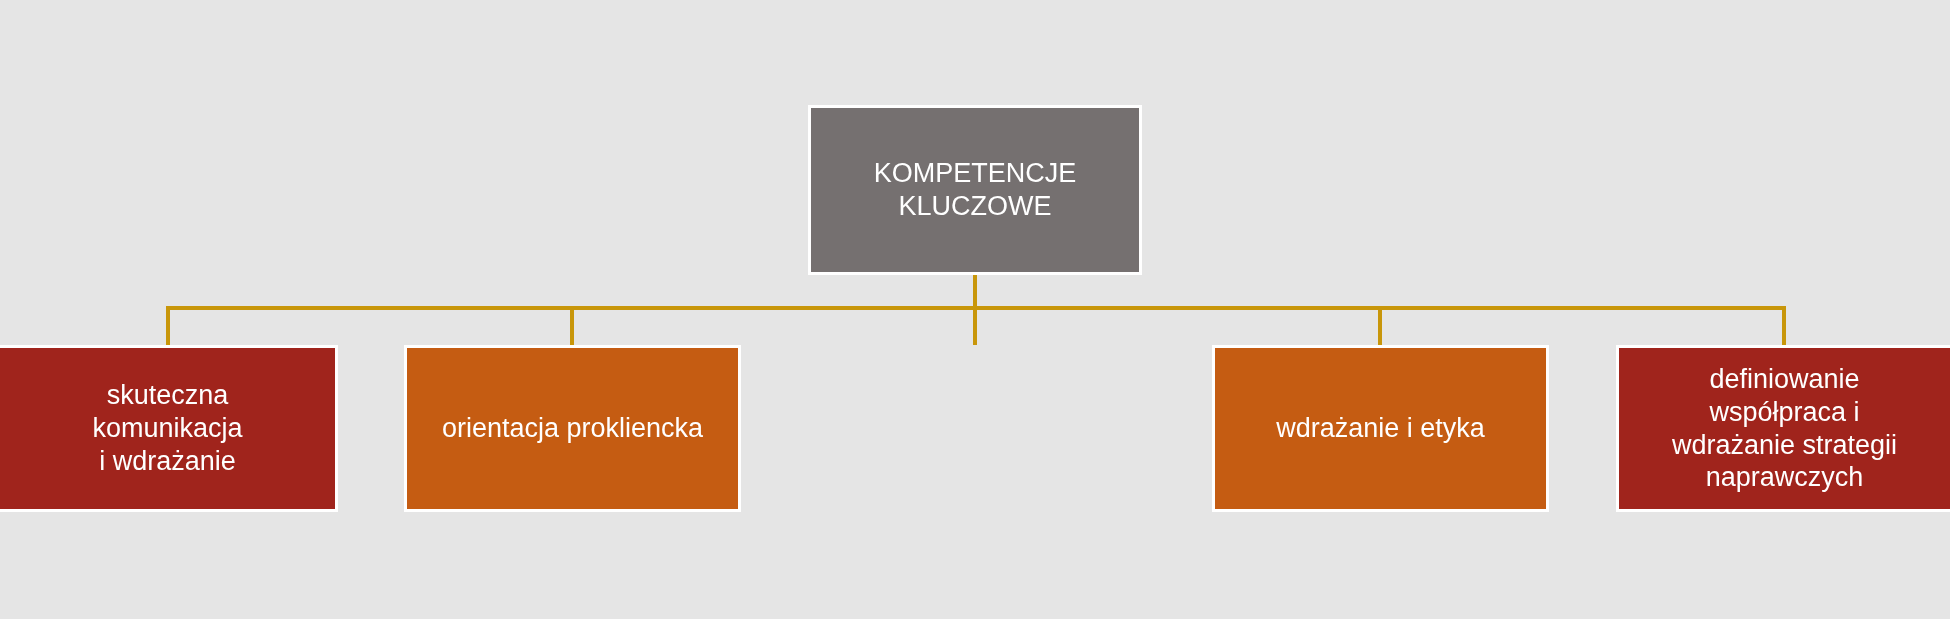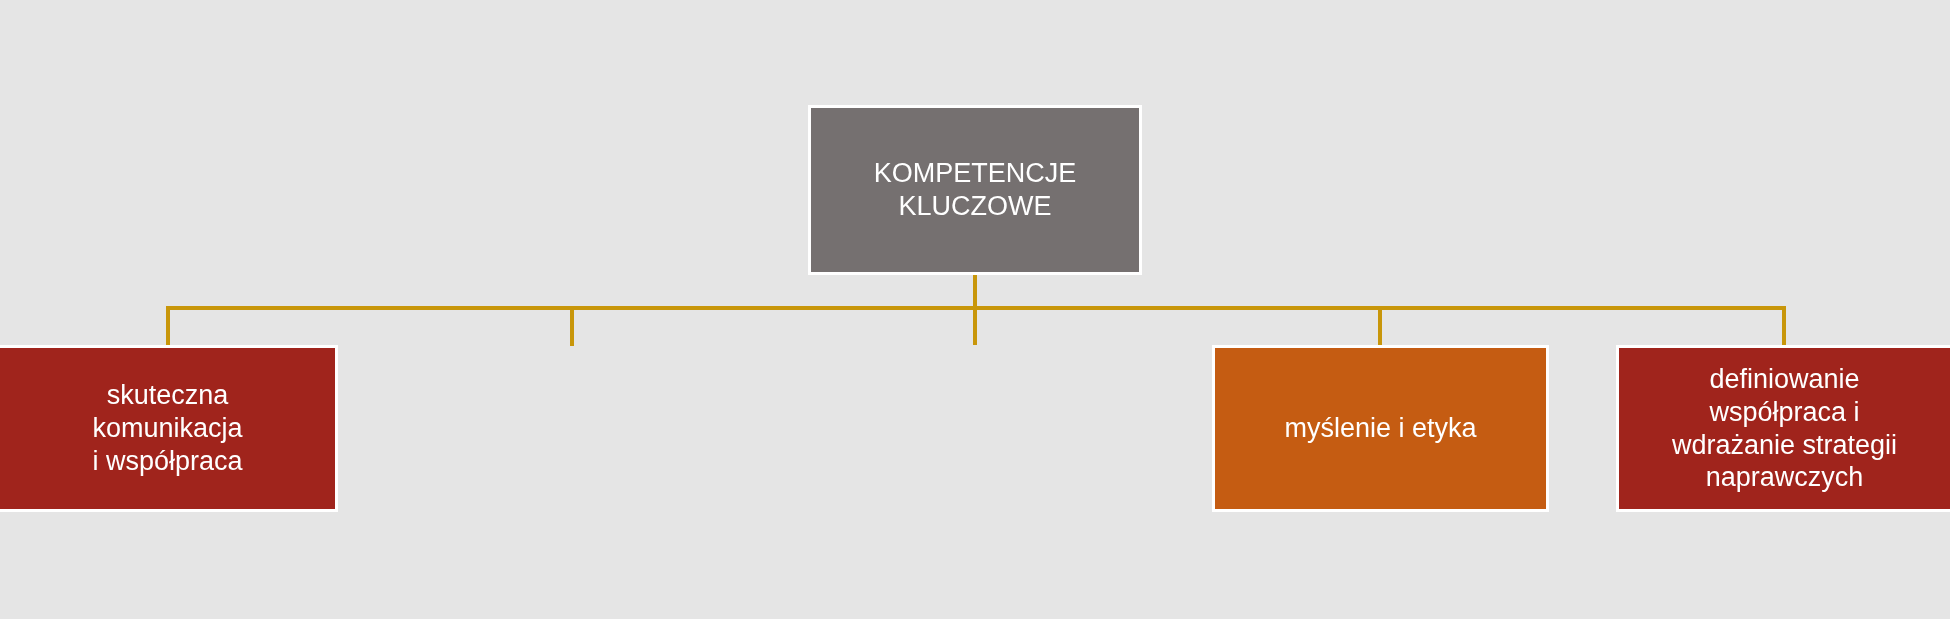--- a/index.html
+++ b/index.html
@@ -96,27 +96,30 @@
   <div class="connector v" id="drop-4"></div>
 
   <div class="node" id="root-node">
     <span class="label">KOMPETENCJE
 KLUCZOWE</span>
   </div>
 
   <div class="node leaf red" id="leaf-0">
     <span class="label">skuteczna
 komunikacja
-i współpraca</span>
+i wdrażanie</span>
+  </div>
+
+  <div class="node leaf orange" id="leaf-1">
+    <span class="label">orientacja prokliencka</span>
   </div>
 
 
-
   <div class="node leaf orange" id="leaf-3">
-    <span class="label">myślenie i etyka</span>
+    <span class="label">wdrażanie i etyka</span>
   </div>
 
   <div class="node leaf red" id="leaf-4">
     <span class="label">definiowanie
 współpraca i
 wdrażanie strategii
 naprawczych</span>
   </div>
 
 </div>

